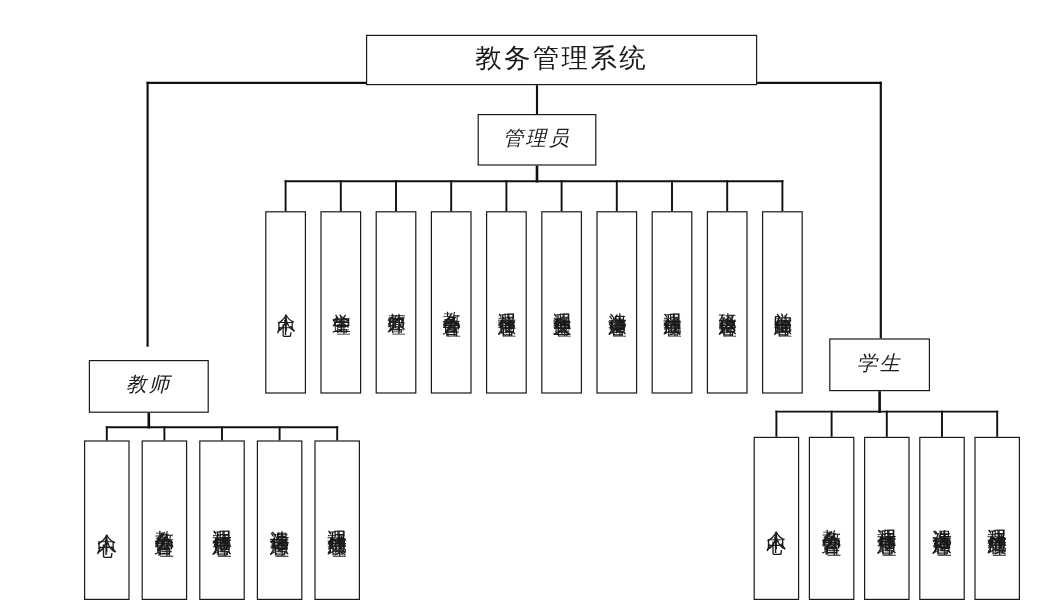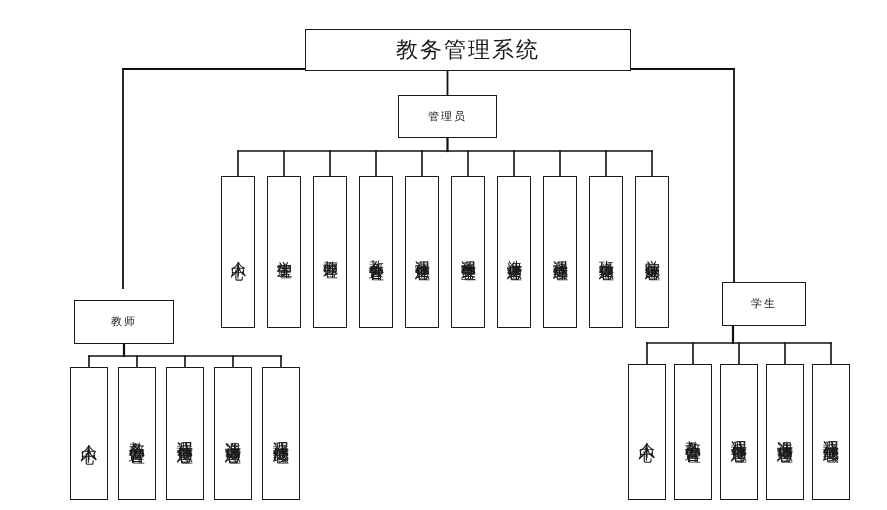--- a/index.html
+++ b/index.html
@@ -51,21 +51,21 @@
     font-family: "DejaVu Serif", "Liberation Serif", serif;
     color: #1a1a1a;
     writing-mode: vertical-rl;
     text-orientation: upright;
     letter-spacing: 1.5px;
     line-height: 1;
     text-align: center;
     white-space: nowrap;
   }
   .title-node .node-label-h { font-size: 22px; letter-spacing: 2px; }
-  .role-node .node-label-h  { font-size: 11px; letter-spacing: 2px; }
+  .role-node .node-label-h  { font-size: 17px; letter-spacing: 2px; font-style: italic; }
   .leaf-admin .node-label-v  { font-size: 15px; }
   .leaf-branch .node-label-v { font-size: 16px; }
 </style>
 </head>
 <body>
 
 <div id="diagram-root">
 
   <svg id="org-svg" viewBox="0 0 887 510" preserveAspectRatio="none" aria-hidden="true">
     <g id="connectors" stroke="#111111" fill="none" stroke-linecap="square">
@@ -106,21 +106,21 @@
   <div id="nodes-layer">
       <div class="node-box title-node root-node" style="left: 305px; top: 10px; width: 326px; height: 42px; border-color: rgb(26, 26, 26); background: rgb(255, 255, 255); margin-top: 19px;">
         <span class="node-label-h" style="color: rgb(26, 26, 26);">教务管理系统</span>
       </div>
       <div class="node-box role-node" style="left: 398px; top: 95px; width: 99px; height: 43px; border-color: rgb(26, 26, 26); background: rgb(255, 255, 255);">
         <span class="node-label-h" style="color: rgb(26, 26, 26);">管理员</span>
       </div>
       <div class="node-box role-node" style="left: 74px; top: 300px; width: 100px; height: 44px; border-color: rgb(26, 26, 26); background: rgb(255, 255, 255);">
         <span class="node-label-h" style="color: rgb(26, 26, 26);">教师</span>
       </div>
-      <div class="node-box role-node" style="left: 722px; top: 282px; width: 84px; height: 44px; border-color: rgb(26, 26, 26); background: rgb(255, 255, 255);">
+      <div class="node-box role-node" style="left: 691px; top: 282px; width: 84px; height: 44px; border-color: rgb(26, 26, 26); background: rgb(255, 255, 255);">
         <span class="node-label-h" style="color: rgb(26, 26, 26);">学生</span>
       </div>
       <div class="node-box leaf-node leaf-admin" style="left: 221px; top: 176px; width: 34px; height: 152px; border-color: rgb(26, 26, 26); background: rgb(255, 255, 255);">
         <span class="node-label-v" style="color: rgb(26, 26, 26);">个人中心</span>
       </div>
       <div class="node-box leaf-node leaf-admin" style="left: 267px; top: 176px; width: 34px; height: 152px; border-color: rgb(26, 26, 26); background: rgb(255, 255, 255);">
         <span class="node-label-v" style="color: rgb(26, 26, 26);">学生管理</span>
       </div>
       <div class="node-box leaf-node leaf-admin" style="left: 313px; top: 176px; width: 34px; height: 152px; border-color: rgb(26, 26, 26); background: rgb(255, 255, 255);">
         <span class="node-label-v" style="color: rgb(26, 26, 26);">教师管理</span>

